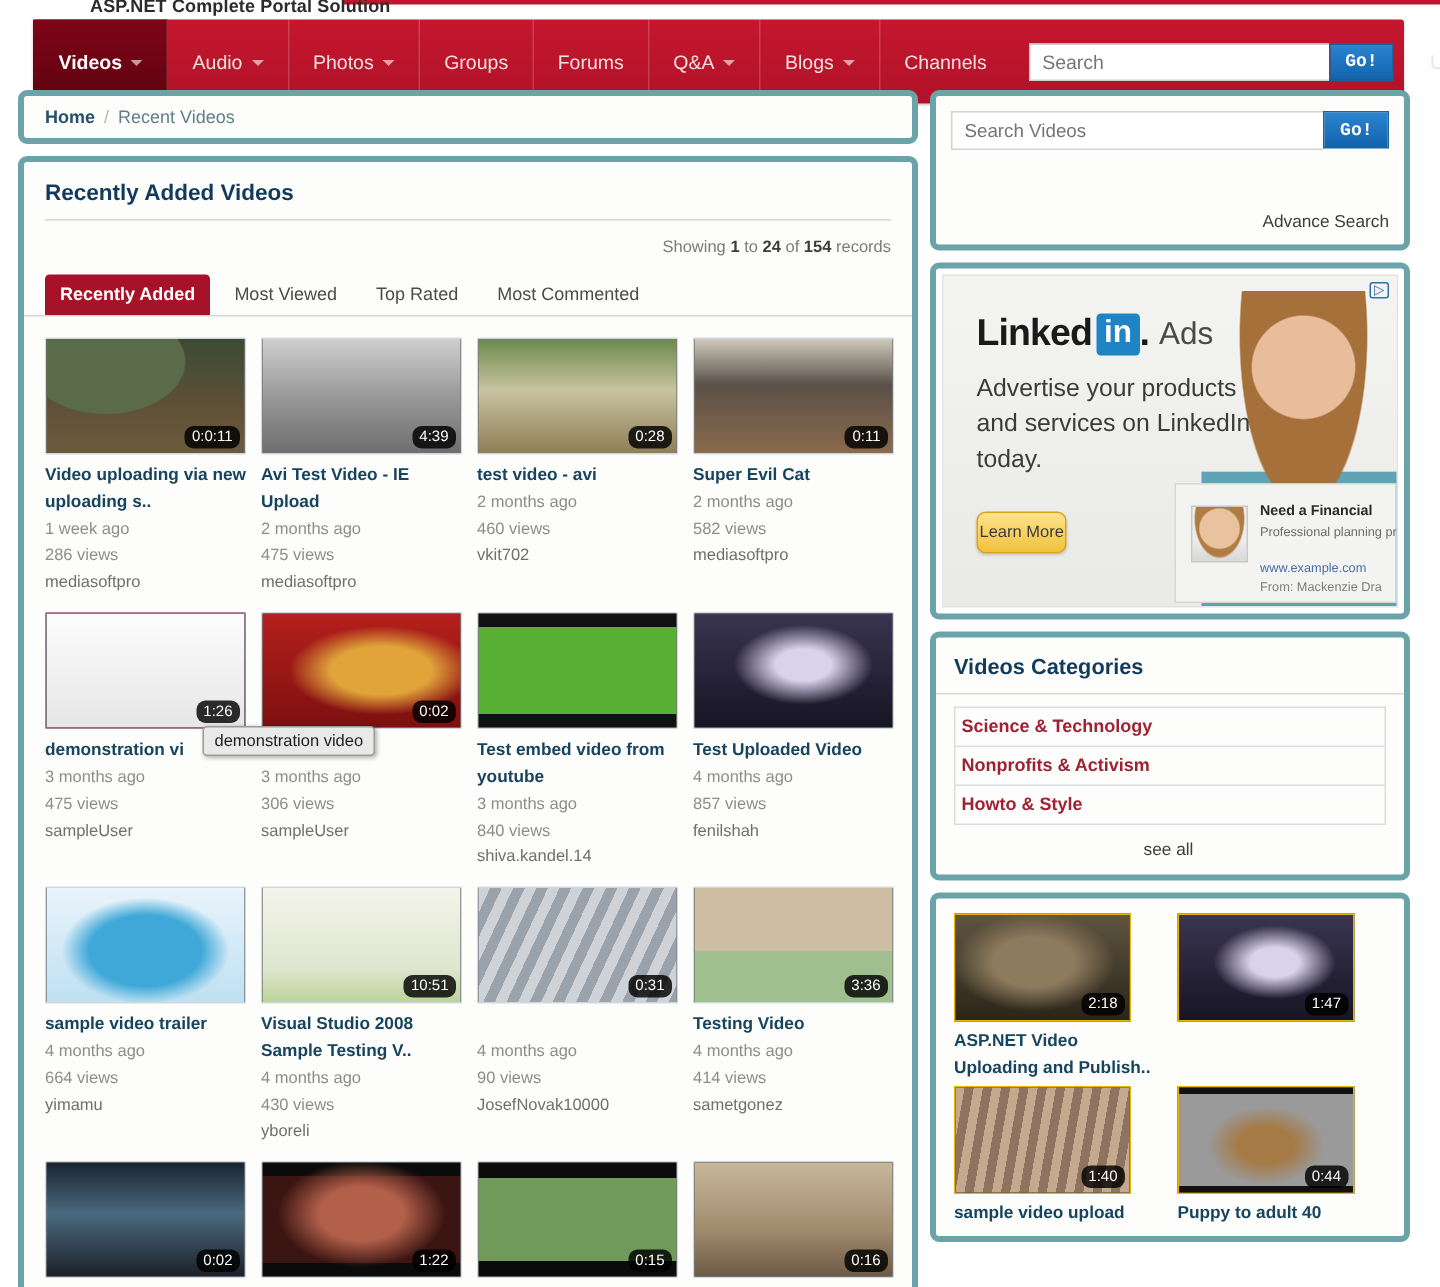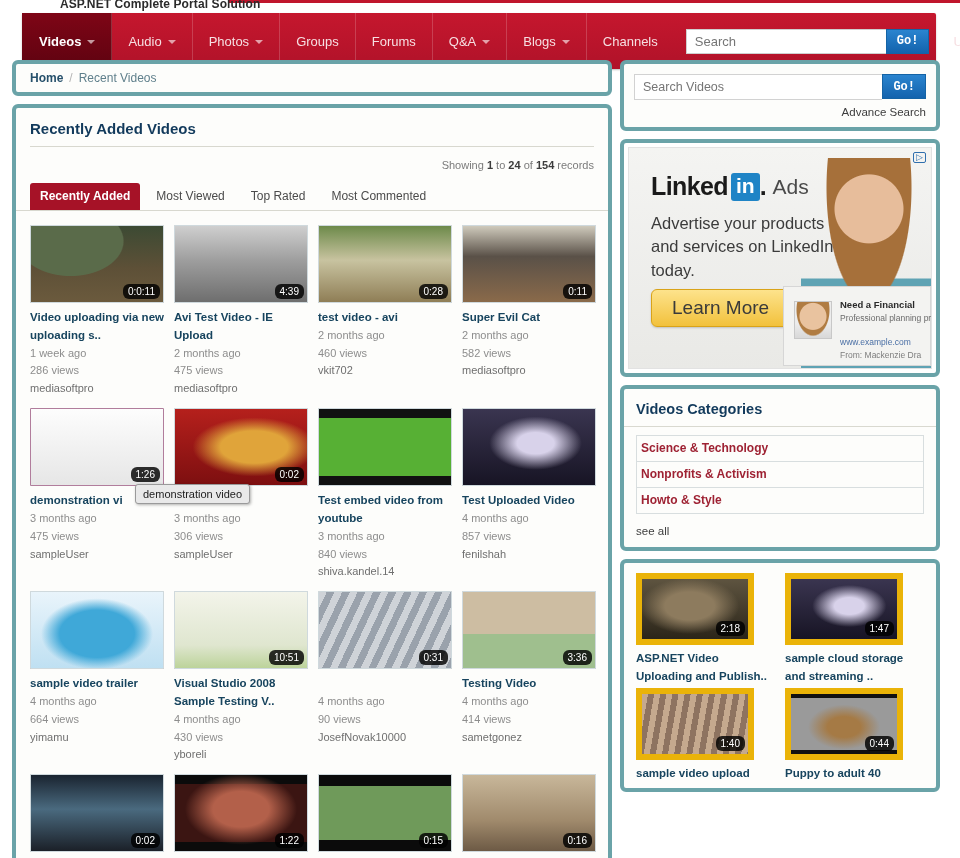--- a/index.html
+++ b/index.html
@@ -154,20 +154,21 @@
   }
   .searchbox-row{ display:flex; padding:10px 10px 0 10px; }
   .searchbox-row input{
     flex:1; height:26px; border:1px solid #d2d2d2; border-right:none;
     padding:0 8px; font-size:12.5px; color:#8f8f8f; outline:none;
     font-family:"Liberation Sans", sans-serif; background:#fff;
   }
   .adv-search{
     text-align:right; font-size:11.5px; color:#3d3d3d; padding:6px 10px 9px 10px;
     cursor:pointer;
+    margin-top:36px;
   }
 
   
   .ad-panel{ padding:4px; position:relative; background:#fff; }
   .ad{
     position:relative; width:100%; height:222px; overflow:hidden;
     background:linear-gradient(to bottom,#f4f4f2 0%,#e9e9e6 100%);
     border:1px solid #e2e2e2;
   }
   .ad-tri{
@@ -181,24 +182,24 @@
     background:#1f84c6; color:#fff; font-size:21px; font-weight:bold;
     padding:1px 5px 3px 5px; border-radius:3px; margin-left:3px;
   }
   .ad-logo .dot{ font-size:25px;font-weight:bold;color:#1a1a1a; }
   .ad-logo .ads{ font-size:21px; color:#4a4a4a; margin-left:6px; }
   .ad-copy{
     position:absolute; left:22px; top:64px; width:190px;
     font-size:16.5px; color:#3b3b3b; line-height:1.42;
   }
   .ad-cta{
-    position:absolute; left:22px; top:141px;
+    position:absolute; left:22px; top:157px;
     background:linear-gradient(to bottom,#fde38c 0%,#f2c13c 100%);
     border:1px solid #d9a319; border-radius:6px;
-    padding:7px 20px; font-size:19px; color:#3a3a3a;
+    padding:7px 1px; font-size:11px; color:#3a3a3a;
     box-shadow:0 1px 2px rgba(0,0,0,.18); cursor:pointer;
   }
   .ad-person{
     position:absolute; right:-6px; top:10px; width:136px; height:212px;
     background:
       radial-gradient(circle at 50% 24%, #e7bd9b 0 34px, transparent 35px),
       radial-gradient(ellipse at 50% 14%, #a6703a 0 42px, transparent 43px),
       linear-gradient(to bottom, transparent 0 120px, #5fa3b4 121px 100%);
   }
   .ad-card{
@@ -224,29 +225,29 @@
     margin:0 0 0 0;
   }
   .cat-list{ padding:8px 12px 4px 12px; }
   .cat{
     font-size:12px; color:#9e2233; padding:5px 4px 6px 4px;
     border:1px solid #d8dedf; border-bottom:none; cursor:pointer;
     font-weight:bold;
   }
   .cat:last-child{ border-bottom:1px solid #d8dedf; }
   .see-all{
-    text-align:left; font-size:11.5px; color:#3d3d3d; padding:7px 14px 10px 12px;
+    text-align:center; font-size:11.5px; color:#3d3d3d; padding:7px 14px 10px 12px;
     cursor:pointer;
   }
 
   
   .fgrid{ display:grid; grid-template-columns:1fr 1fr; gap:2px 10px; padding:10px 12px 6px 12px; }
   .fcard{ }
   .fthumb{
-    position:relative; width:118px; height:72px; border:6px solid #eab308;
+    position:relative; width:118px; height:72px; border:1px solid #eab308;
     overflow:hidden; background:#111; cursor:pointer;
   }
   .ftitle{
     margin-top:5px; font-size:11.5px; font-weight:bold; color:#17445e;
     line-height:1.55; cursor:pointer;
   }
 
   
   .im{ position:absolute; inset:0; }
   .t-forest{ background:
@@ -567,21 +568,20 @@
               <div class="im t-knight"></div>
               <div class="dur">2:18</div>
             </div>
             <div class="ftitle">ASP.NET Video Uploading and Publish..</div>
           </div>
           <div class="fcard">
             <div class="fthumb">
               <div class="im t-purple"></div>
               <div class="dur">1:47</div>
             </div>
-            <div class="ftitle">sample cloud storage and streaming ..</div>
           </div>
           <div class="fcard">
             <div class="fthumb">
               <div class="im t-party"></div>
               <div class="dur">1:40</div>
             </div>
             <div class="ftitle">sample video upload</div>
           </div>
           <div class="fcard">
             <div class="fthumb">

